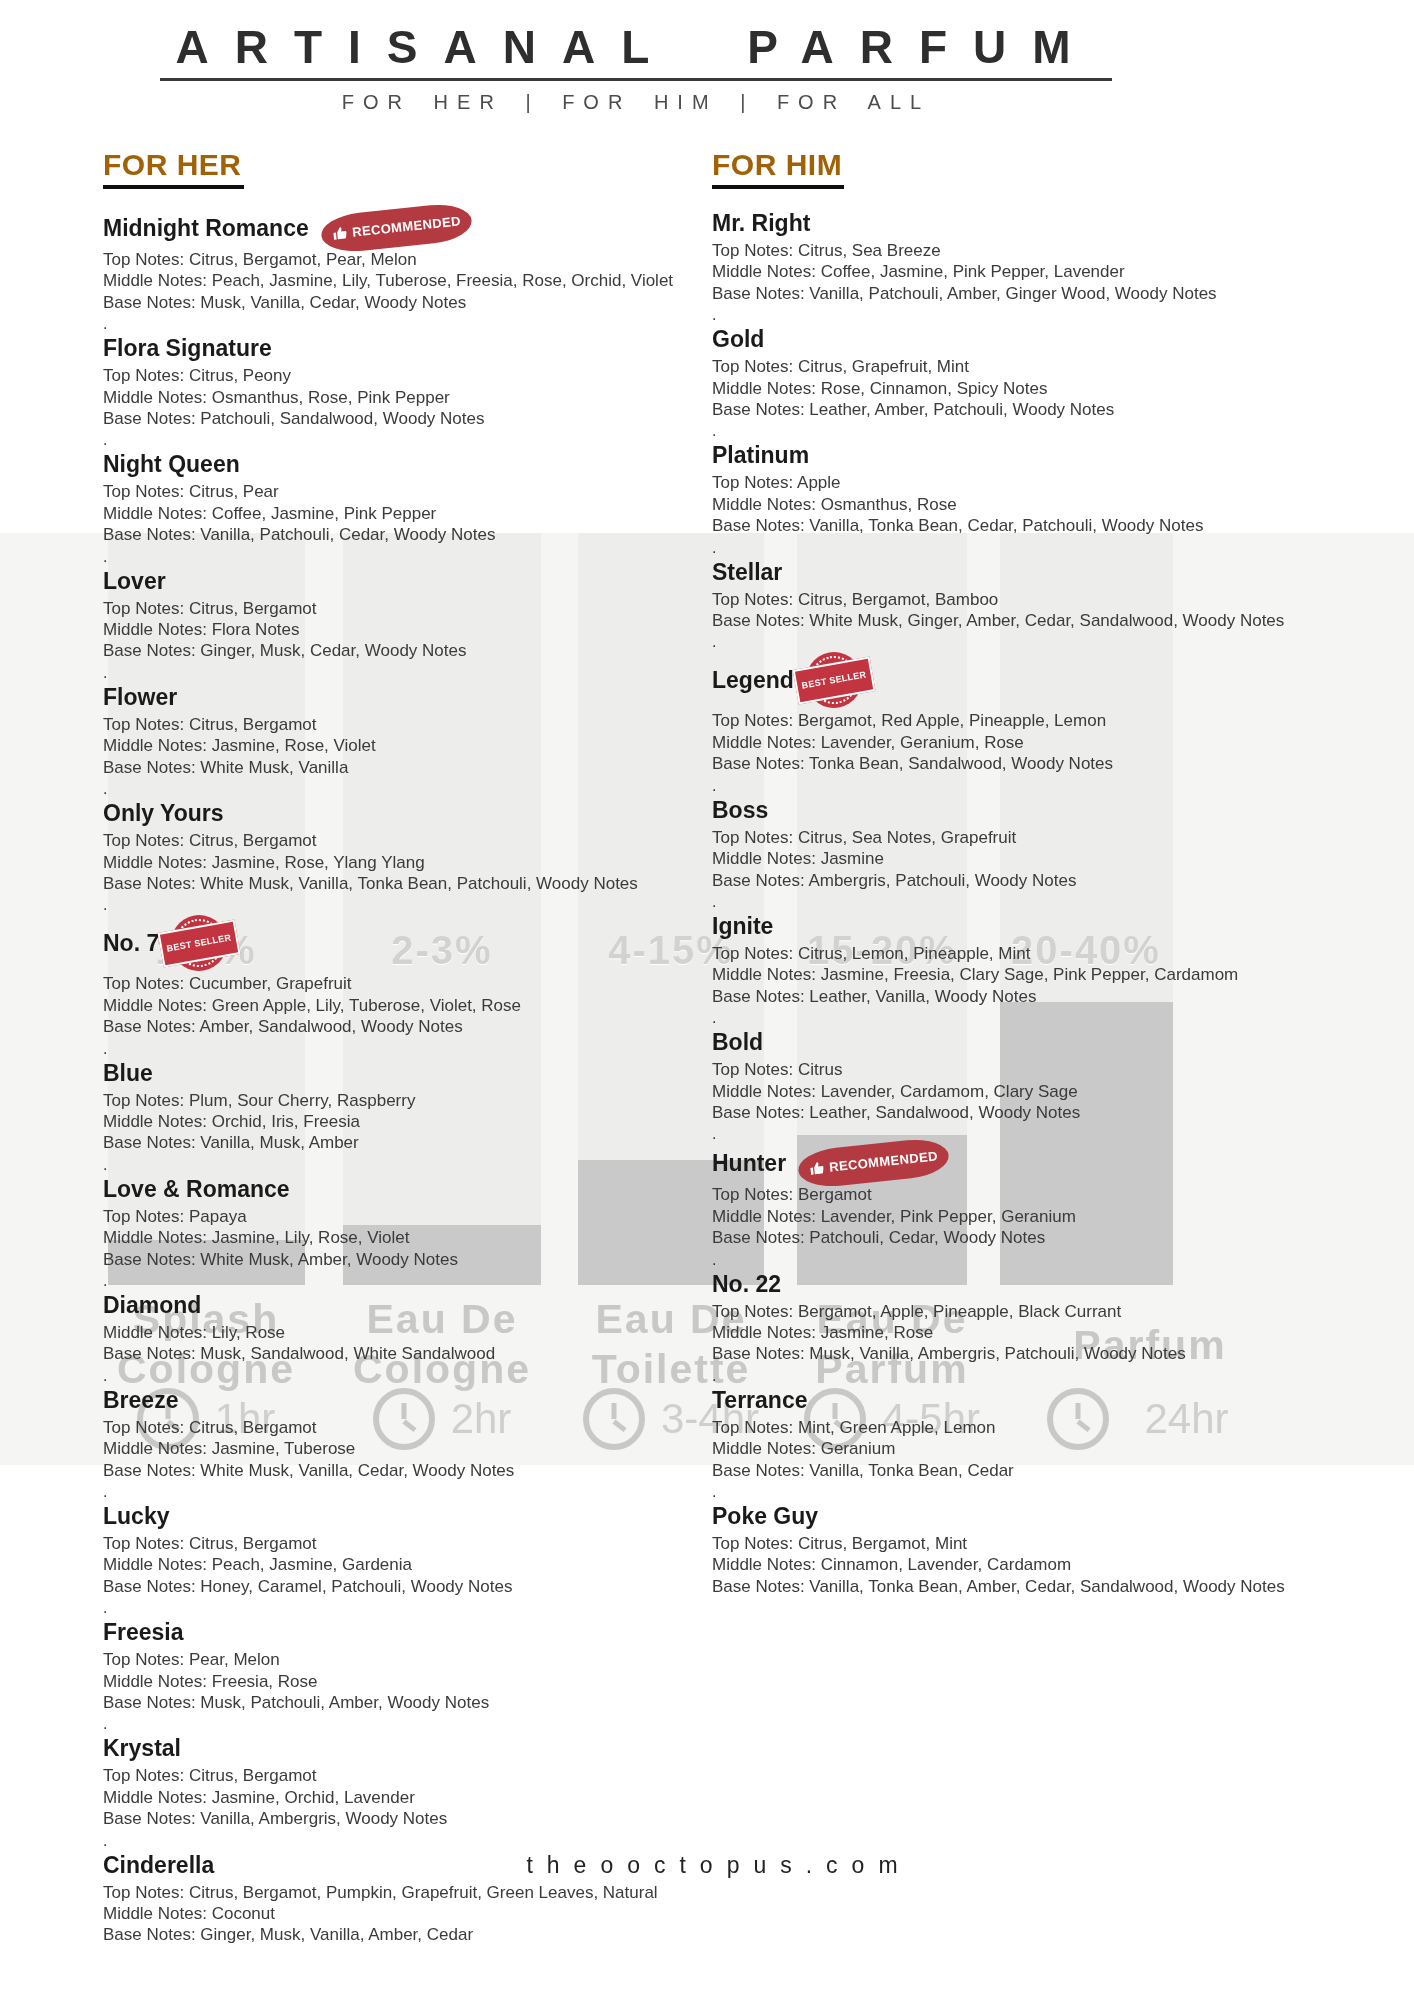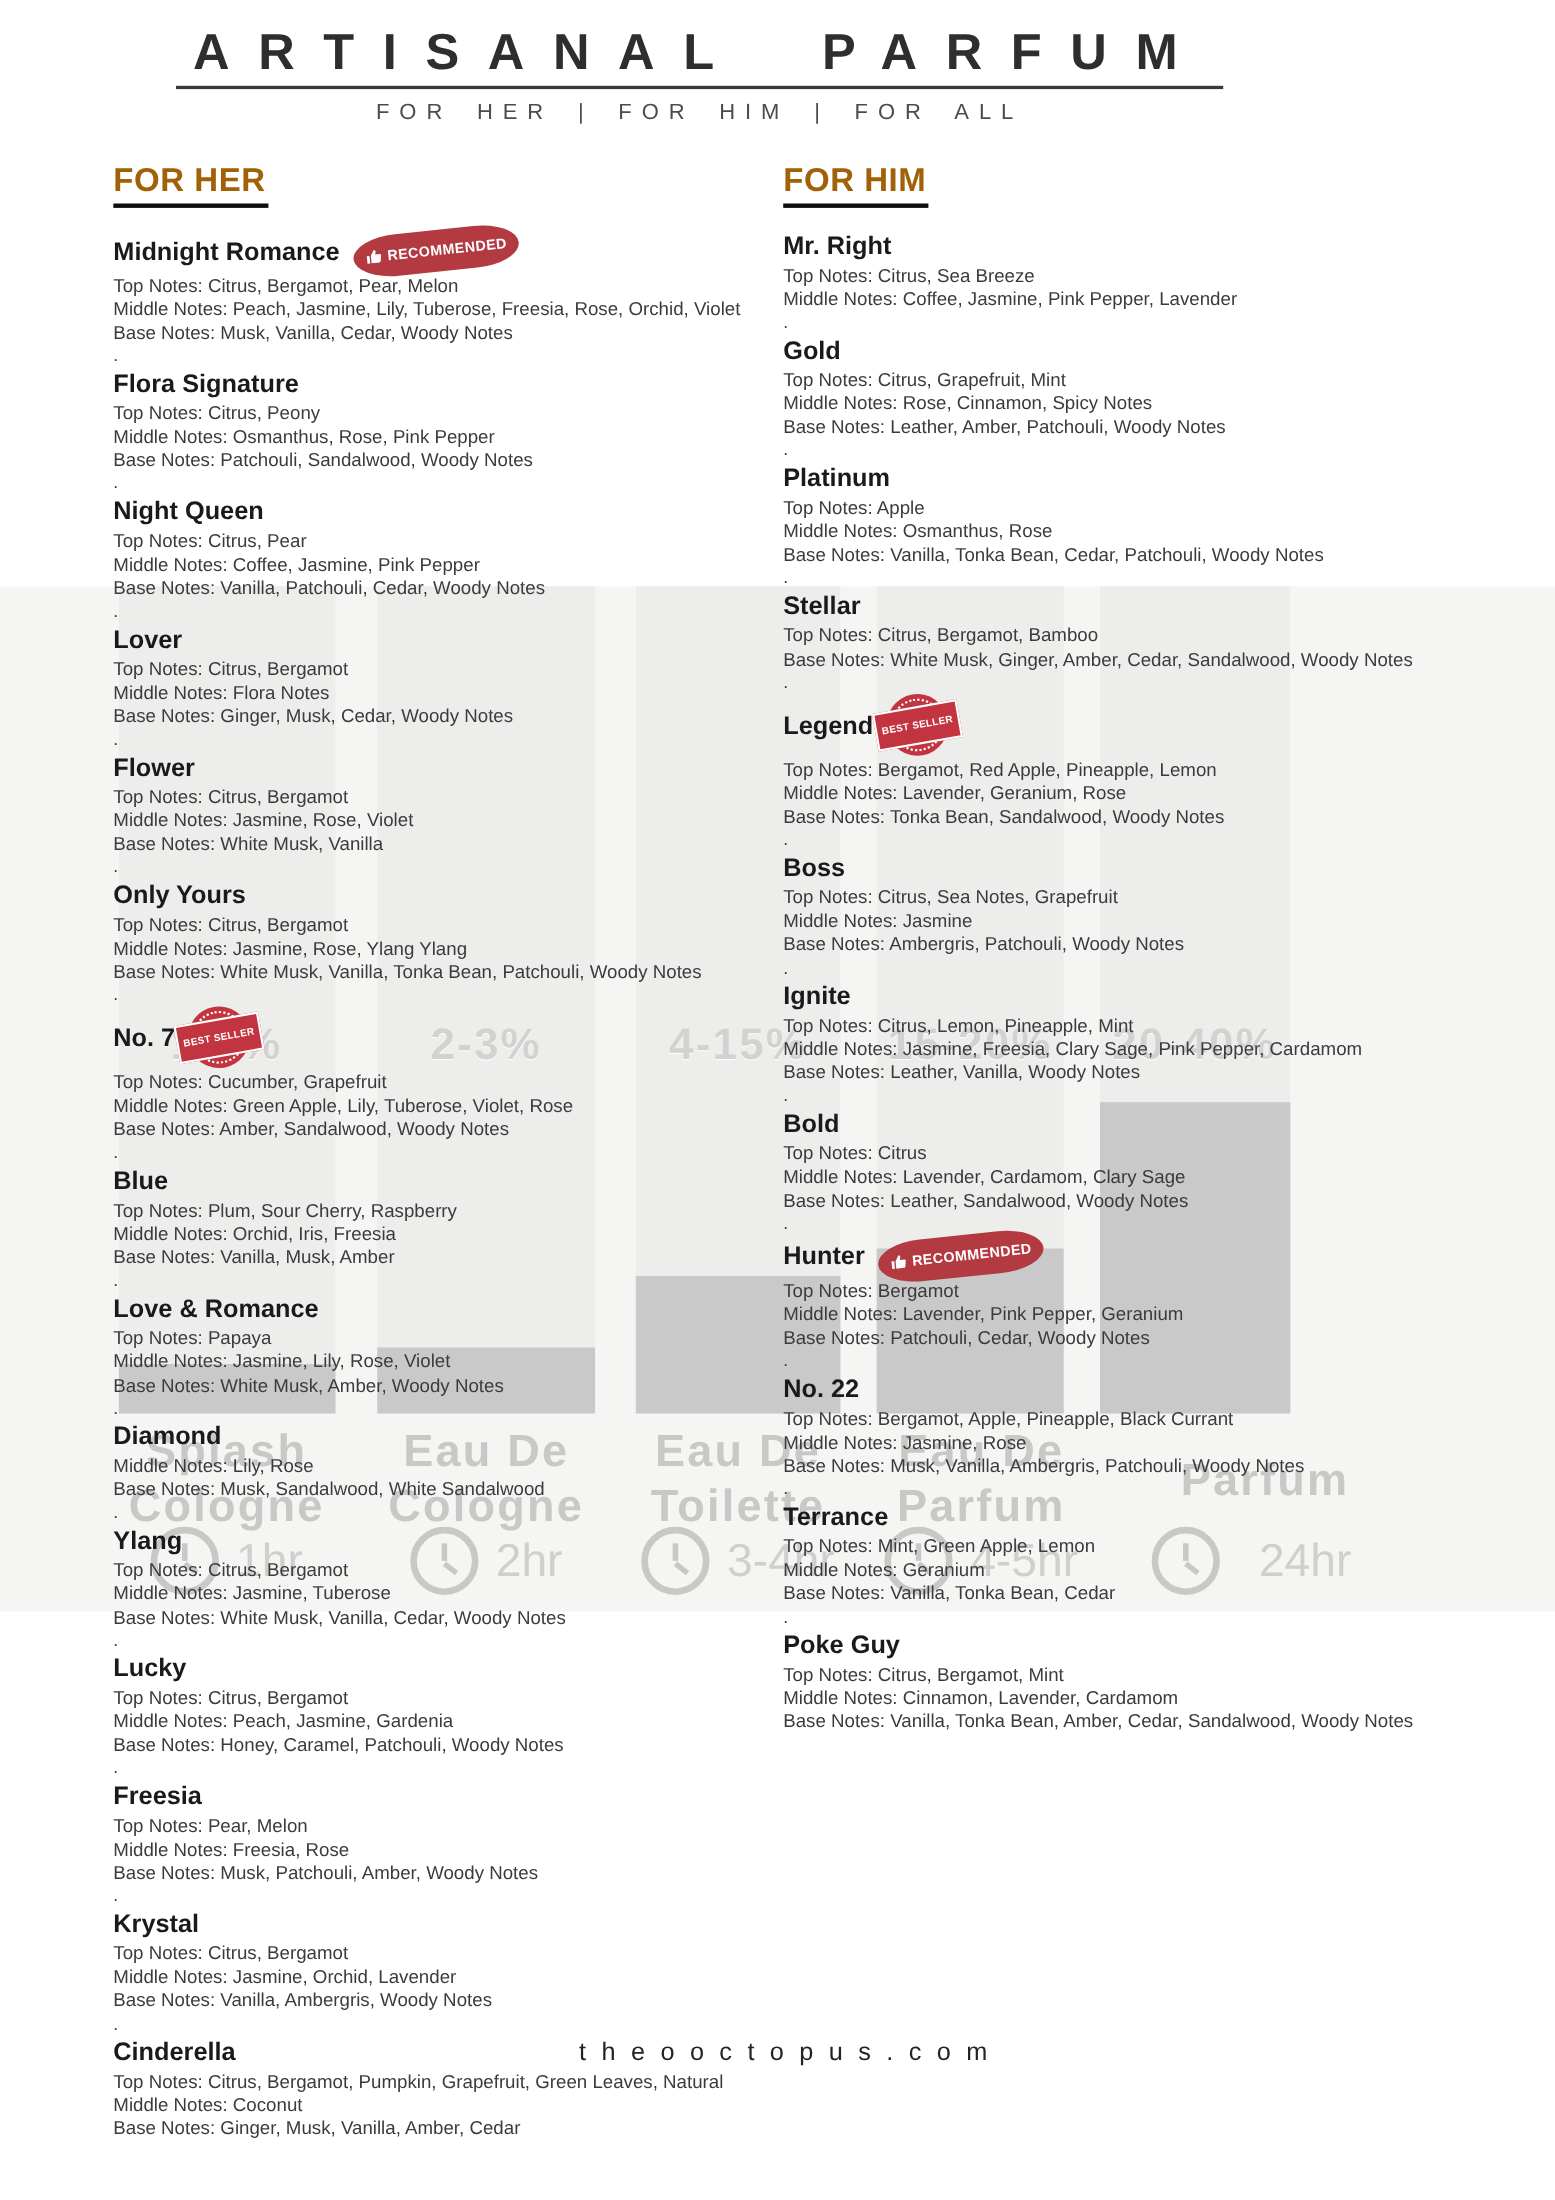--- a/index.html
+++ b/index.html
@@ -216,21 +216,21 @@
           <div class="entry">
             <h3 class="entry-name">
               <span>Diamond</span>
             </h3>
             <p class="note">Middle Notes: Lily, Rose</p>
             <p class="note">Base Notes: Musk, Sandalwood, White Sandalwood</p>
           </div>
           <div class="sep">.</div>
           <div class="entry">
             <h3 class="entry-name">
-              <span>Ylang</span>
+              <span>Breeze</span>
             </h3>
             <p class="note">Top Notes: Citrus, Bergamot</p>
             <p class="note">Middle Notes: Jasmine, Tuberose</p>
             <p class="note">Base Notes: White Musk, Vanilla, Cedar, Woody Notes</p>
           </div>
           <div class="sep">.</div>
           <div class="entry">
             <h3 class="entry-name">
               <span>Lucky</span>
             </h3>
@@ -270,20 +270,21 @@
 
     <section class="col col-right">
       <h2 class="section-title">FOR HIM</h2>
       <div class="entries" id="entries-1">
           <div class="entry">
             <h3 class="entry-name">
               <span>Mr. Right</span>
             </h3>
             <p class="note">Top Notes: Citrus, Sea Breeze</p>
             <p class="note">Middle Notes: Coffee, Jasmine, Pink Pepper, Lavender</p>
+            <p class="note">Base Notes: Vanilla, Patchouli, Amber, Ginger Wood, Woody Notes</p>
           </div>
           <div class="sep">.</div>
           <div class="entry">
             <h3 class="entry-name">
               <span>Gold</span>
             </h3>
             <p class="note">Top Notes: Citrus, Grapefruit, Mint</p>
             <p class="note">Middle Notes: Rose, Cinnamon, Spicy Notes</p>
             <p class="note">Base Notes: Leather, Amber, Patchouli, Woody Notes</p>
           </div>

